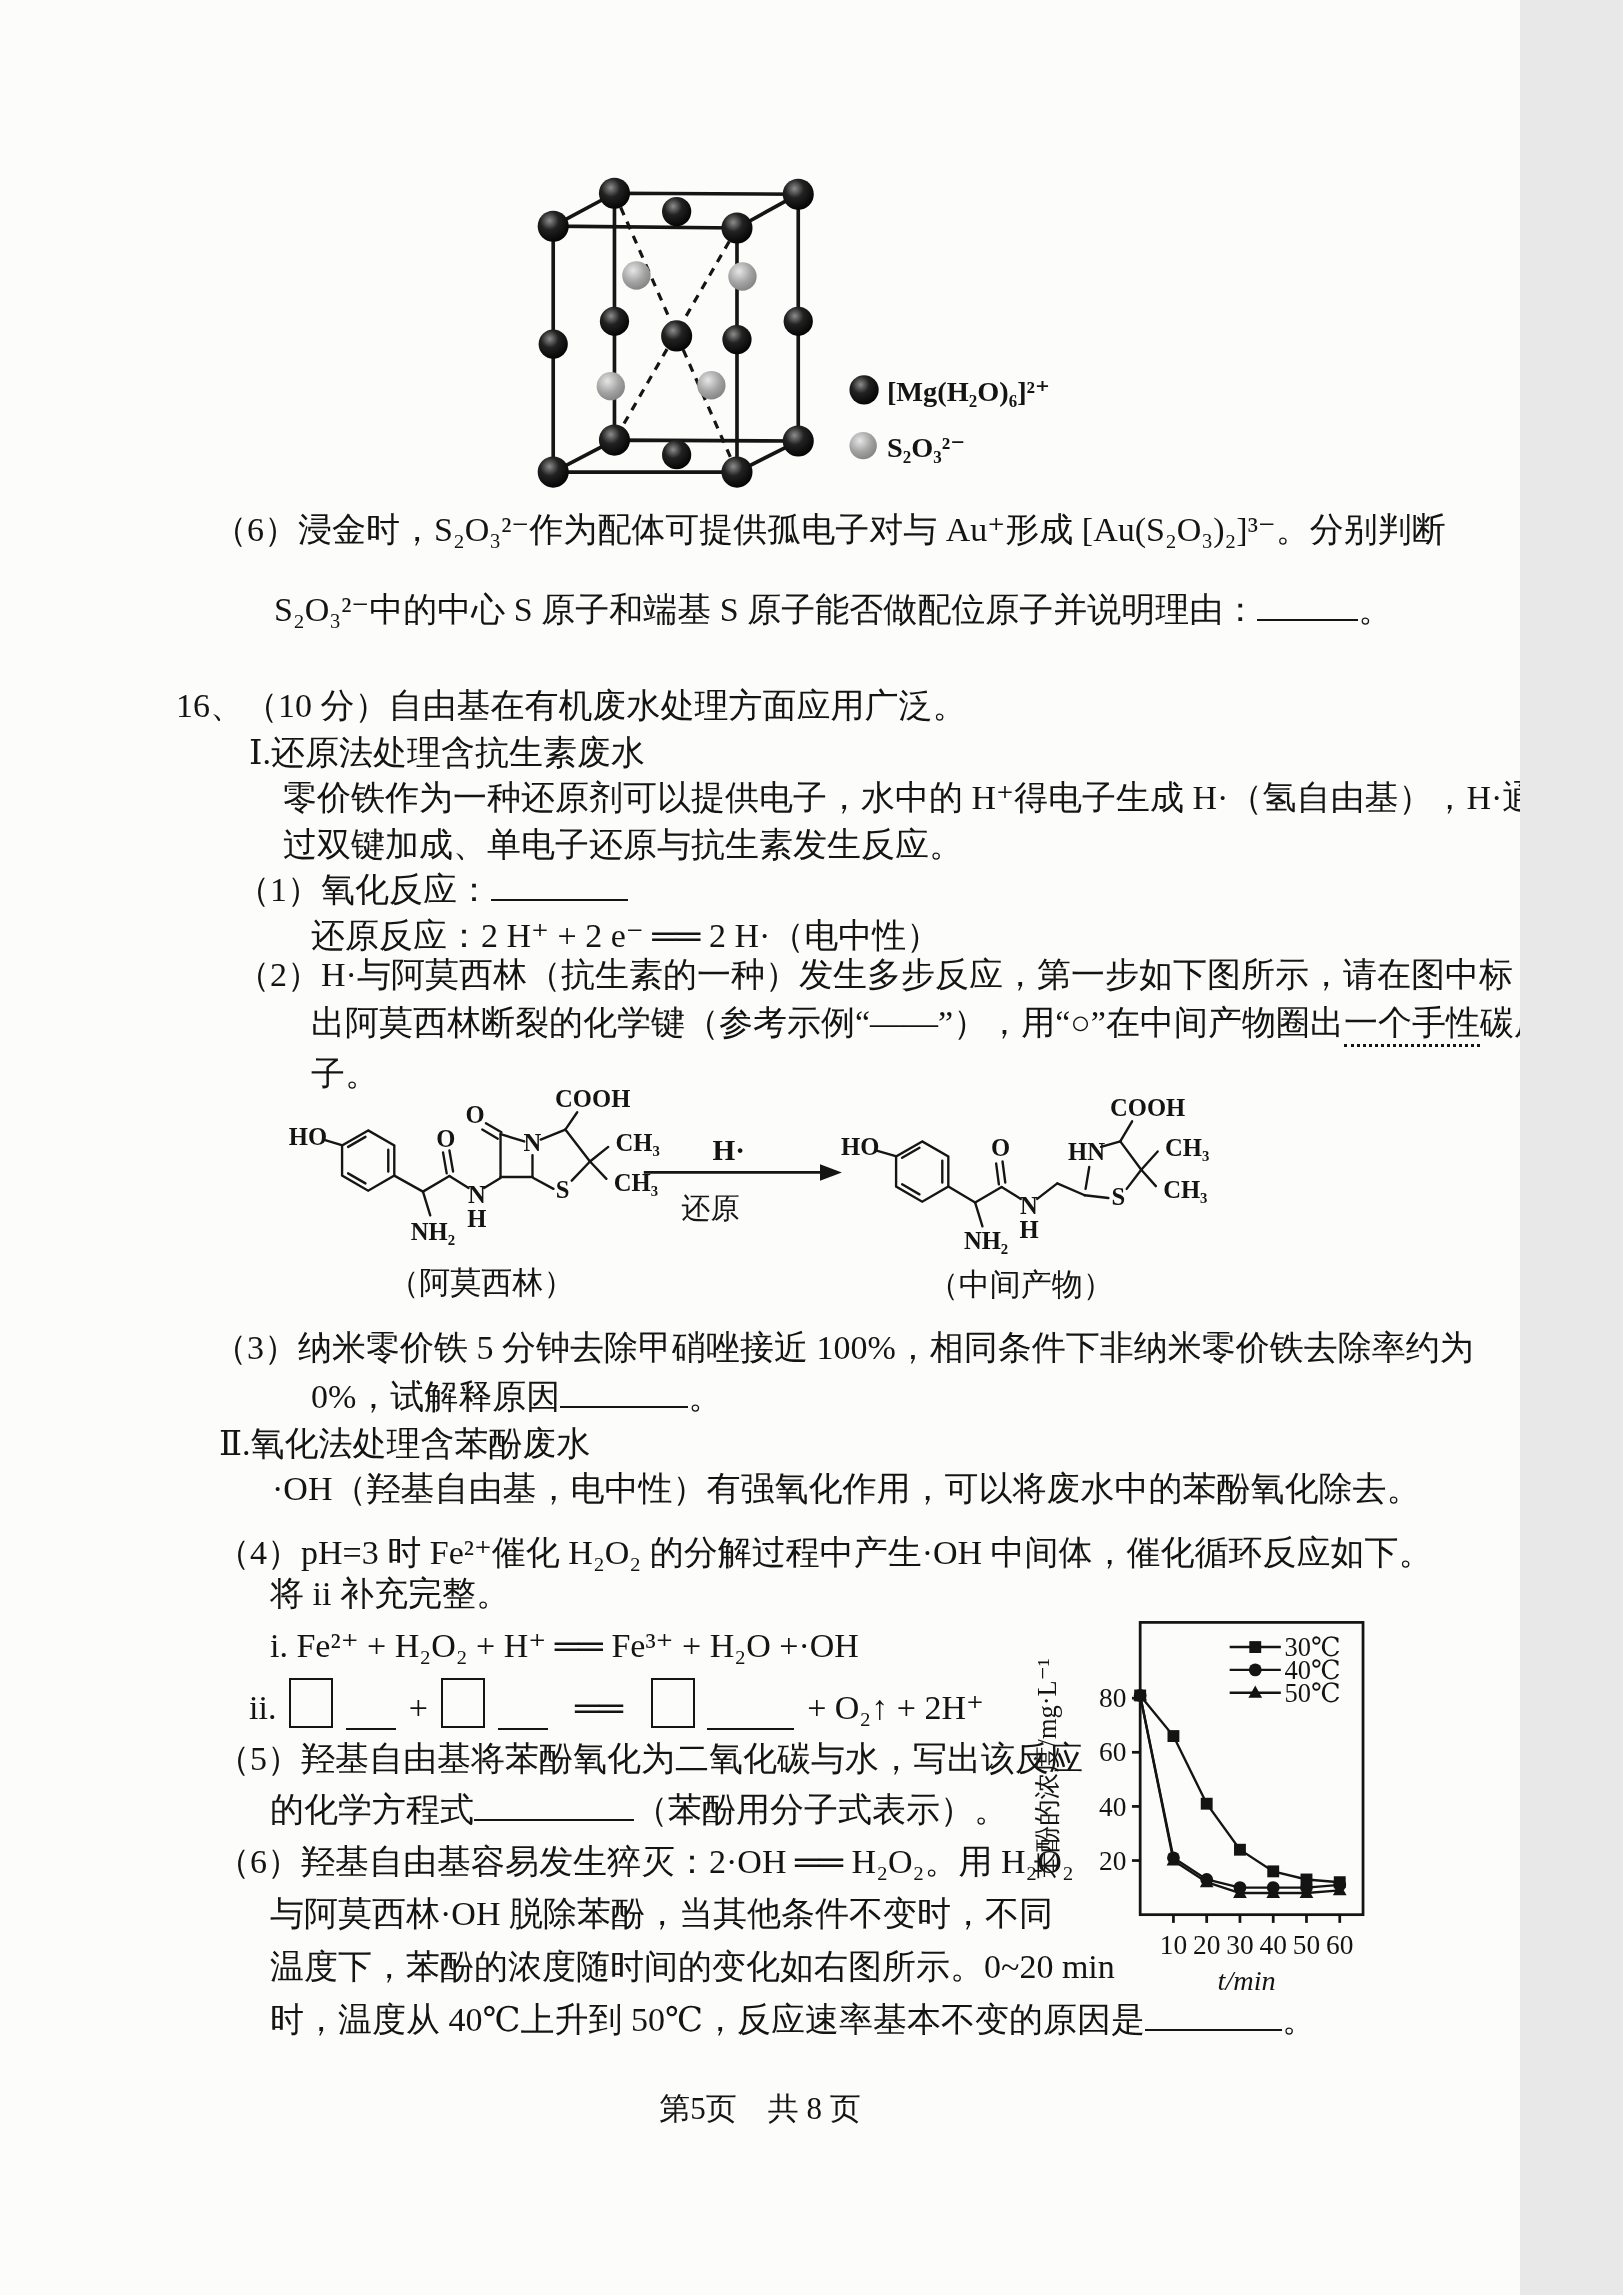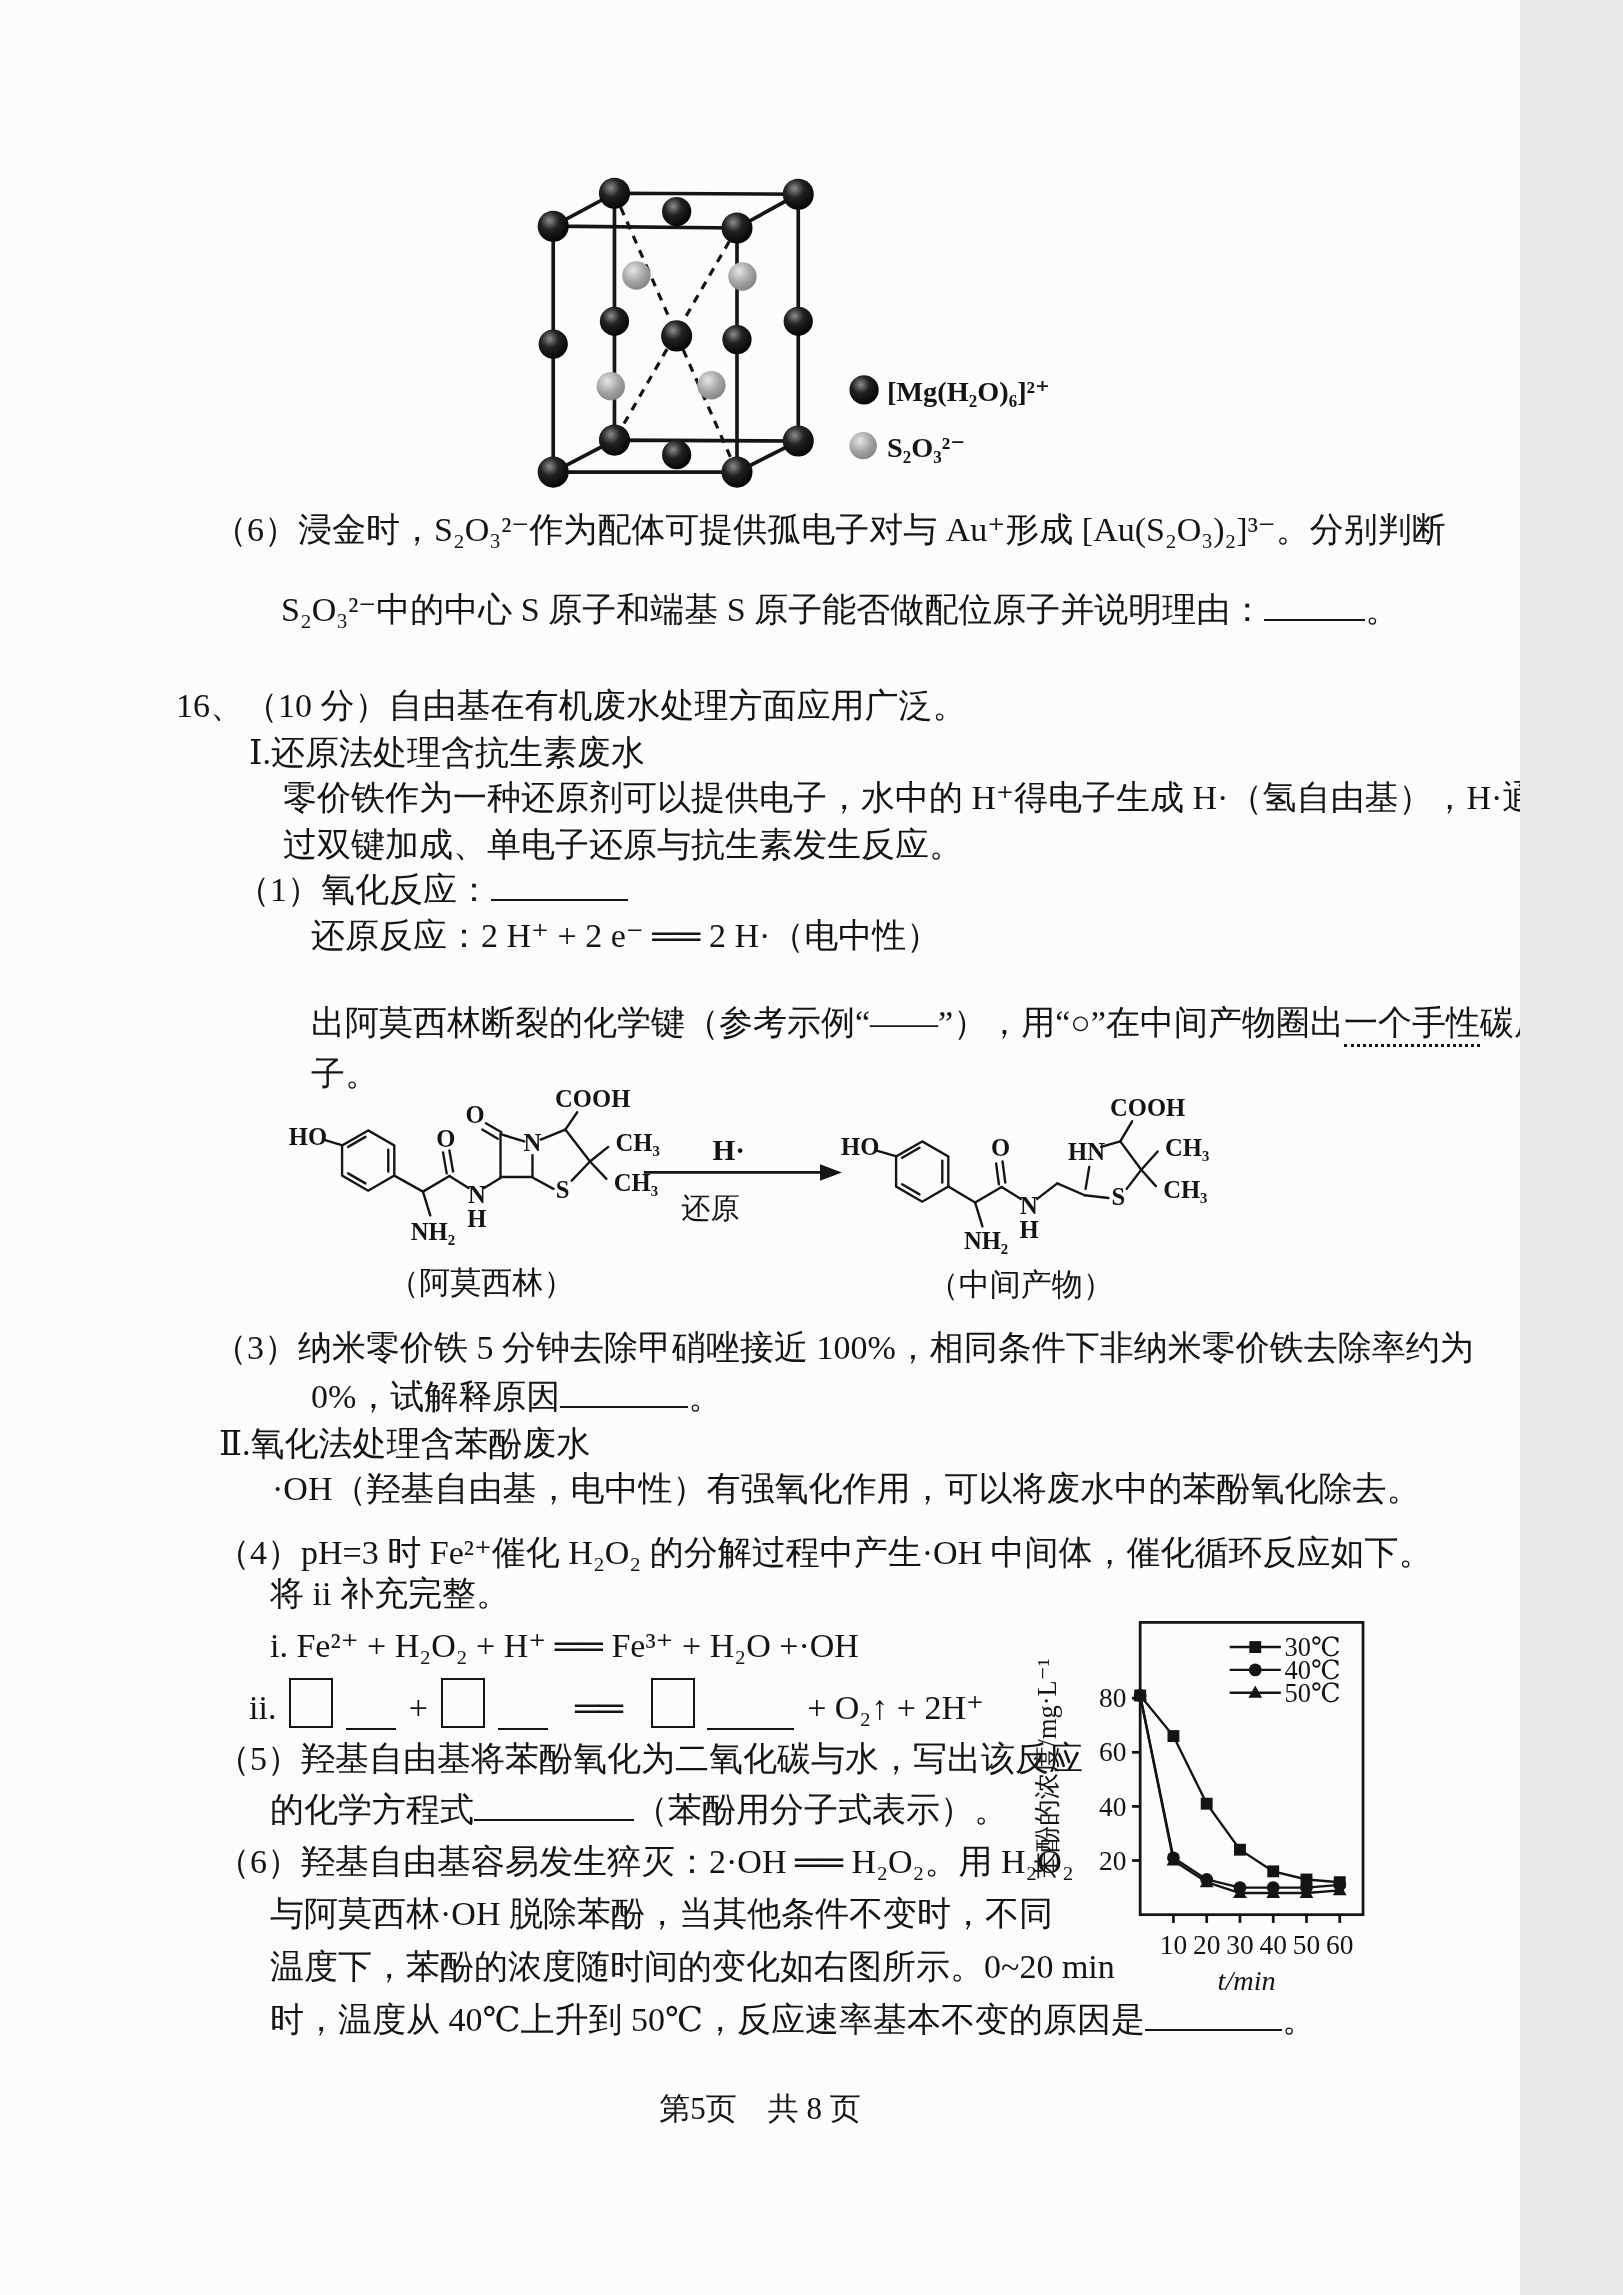--- a/index.html
+++ b/index.html
@@ -71,32 +71,33 @@
     </g>
     <g>
       <circle cx="385" cy="247" r="16" fill="url(#gb)"></circle>
       <text x="410" y="259" font-size="31" font-weight="bold">[Mg(H₂O)₆]²⁺</text>
       <circle cx="384" cy="308" r="15" fill="url(#gg)"></circle>
       <text x="410" y="320" font-size="31" font-weight="bold">S₂O₃²⁻</text>
     </g>
   </svg>
 
   <div class="t" style="left:213px;top:509px;">（6）浸金时，S₂O₃²⁻作为配体可提供孤电子对与 Au⁺形成 [Au(S₂O₃)₂]³⁻。分别判断</div>
-  <div class="t" style="left:274px;top:589px;margin-left:7px;">
+  <div class="t" style="left:274px;top:589px;">
     <span>S₂O₃²⁻中的中心 S 原子和端基 S 原子能否做配位原子并说明理由：</span><span class="blank" style="width:101px;"></span><span>。</span>
   </div>
 
   <div class="t" style="left:176px;top:685px;">16、（10 分）自由基在有机废水处理方面应用广泛。</div>
   <div class="t" style="left:249px;top:732px;">Ⅰ.还原法处理含抗生素废水</div>
   <div class="t" style="left:283px;top:777px;">零价铁作为一种还原剂可以提供电子，水中的 H⁺得电子生成 H·（氢自由基），H·通</div>
   <div class="t" style="left:283px;top:824px;">过双键加成、单电子还原与抗生素发生反应。</div>
   <div class="t" style="left:236px;top:869px;">
     <span>（1）氧化反应：</span><span class="blank" style="width:137px;"></span>
   </div>
   <div class="t" style="left:311px;top:915px;">还原反应：2 H⁺ + 2 e⁻ ══ 2 H·（电中性）</div>
+  <div class="t" style="left:236px;top:954px;">（2）H·与阿莫西林（抗生素的一种）发生多步反应，第一步如下图所示，请在图中标</div>
   <div class="t" style="left:311px;top:1002px;">
     <span>出阿莫西林断裂的化学键（参考示例“——”），用“○”在中间产物圈出</span><span class="emph">一个手性</span><span>碳原</span>
   </div>
   <div class="t" style="left:311px;top:1053px;">子。</div>
 
   <svg style="position:absolute;left:228px;top:1083px;" width="1215" height="251" viewBox="0 0 1330 275">
     <g stroke="#151515" stroke-width="2.6" stroke-linecap="round" fill="none">
 
       <path d="M153 52 L124.4 68.5 L124.4 101.5 L153 118 L181.6 101.5 L181.6 68.5 Z"></path>
       <line x1="150" y1="59" x2="131" y2="70"></line>

